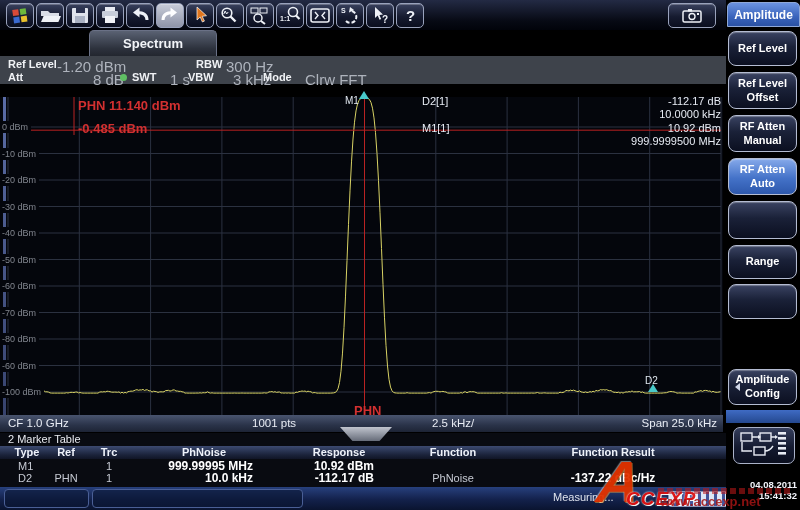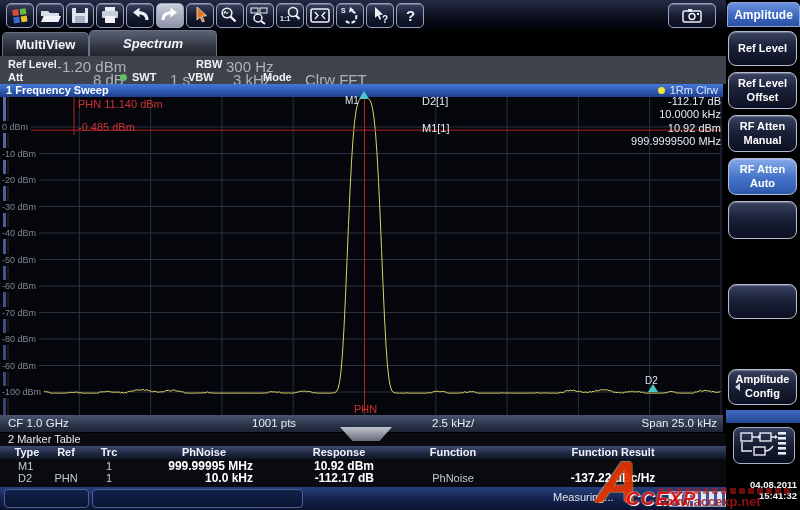--- a/index.html
+++ b/index.html
@@ -25,21 +25,21 @@
   .sv{position:absolute;font-size:15px;color:#aeb3bc;white-space:nowrap;}
   .dot{position:absolute;width:7px;height:7px;border-radius:50%;}
   
   #w1title{position:absolute;left:0;top:84px;width:723px;height:13px;
            background:linear-gradient(#4478d8,#2c56ab 60%,#1e3f8e);
            color:#fff;font-size:11px;font-weight:bold;line-height:13px;}
   #plot{position:absolute;left:0;top:97px;width:723px;height:318px;background:#04060c;overflow:visible;}
   #plot svg{position:absolute;left:0;top:0;overflow:visible;}
   .yl{position:absolute;left:2px;font-size:9px;color:#82868f;background:#04060c;
       padding:0 3px 0 0;line-height:12px;}
-  .redtxt{position:absolute;font-size:11px;color:#d23030;white-space:nowrap;}
+  .redtxt{position:absolute;font-size:13px;color:#d23030;white-space:nowrap;font-weight:bold;}
   .ro{position:absolute;font-size:11px;color:#e7ebf3;white-space:nowrap;}
   .rov{position:absolute;right:2px;font-size:11px;color:#e7ebf3;white-space:nowrap;text-align:right;}
   .mlab{position:absolute;font-size:10px;color:#dfe6ee;}
   .tri-up{position:absolute;width:0;height:0;border-left:5px solid transparent;
           border-right:5px solid transparent;border-bottom:8px solid #49c9c9;}
   #w1footer{position:absolute;left:0;top:415px;width:723px;height:17px;
             background:linear-gradient(#49546f,#2a3349 60%,#1d2435);
             color:#e8ecf4;font-size:11.5px;line-height:17px;}
   #w1footer span{position:absolute;white-space:nowrap;}
   #draghandle{position:absolute;left:340px;top:427px;width:52px;height:14px;z-index:30;
@@ -200,49 +200,41 @@
       <svg width="46" height="23" viewBox="0 0 46 23">
           <rect x="19" y="5" width="4" height="2.5" fill="#eef1f7"></rect>
           <rect x="14" y="7" width="18" height="11" rx="1.5" fill="none" stroke="#eef1f7" stroke-width="1.5"></rect>
           <circle cx="23" cy="12.5" r="3" fill="none" stroke="#eef1f7" stroke-width="1.4"></circle>
           <rect x="28" y="9" width="2" height="2" fill="#eef1f7"></rect>
         </svg>
     </div>
   </div>
 
   <div id="tabrow">
-    <div class="tab" style="left:2px;width:85px;height:23px;background:linear-gradient(#4a5161,#252a34 70%,#1b1f28);">
-        <span>MultiView</span>
-      </div>
-    <div class="tab" style="left:89px;width:126px;height:25px;background:linear-gradient(#5a6273,#2d323d 70%,#22262f);font-style:italic;">
+    <div class="tab" style="left:89px;width:126px;height:25px;background:linear-gradient(#5a6273,#2d323d 70%,#22262f);">
         <span>Spectrum</span>
       </div>
   </div>
 
   <div id="settings">
     <span class="sk" style="left:8px;top:2px">Ref Level</span>
     <span class="sv" style="left:57px;top:2px">-1.20 dBm</span>
     <span class="sk" style="left:196px;top:2px">RBW</span>
     <span class="sv" style="left:226px;top:2px">300 Hz</span>
     <span class="sk" style="left:8px;top:15px">Att</span>
     <span class="sv" style="left:93px;top:15px">8 dB</span>
     <span class="dot" style="left:120px;top:18px;background:#5fbf63"></span>
     <span class="sk" style="left:132px;top:15px">SWT</span>
     <span class="sv" style="left:170px;top:15px">1 s</span>
     <span class="sk" style="left:188px;top:15px">VBW</span>
     <span class="sv" style="left:233px;top:15px">3 kHz</span>
     <span class="sk" style="left:263px;top:15px">Mode</span>
     <span class="sv" style="left:305px;top:15px">Clrw FFT</span>
   </div>
 
-  <div id="w1title">
-    <span style="position:absolute;left:6px">1 Frequency Sweep</span>
-    <span class="dot" style="right:58px;top:3px;background:#f4e33a;position:absolute"></span>
-    <span style="position:absolute;right:5px;font-weight:normal;color:#dfe8ff">1Rm Clrw</span>
-  </div>
 
   <div id="plot">
     <svg id="plot-svg" width="723" height="318">
         <line x1="8" y1="0" x2="8" y2="318" stroke="#2b3140" stroke-width="1"></line>
         <line x1="79.3" y1="0" x2="79.3" y2="318" stroke="#2b3140" stroke-width="1"></line>
         <line x1="150.6" y1="0" x2="150.6" y2="318" stroke="#2b3140" stroke-width="1"></line>
         <line x1="221.9" y1="0" x2="221.9" y2="318" stroke="#2b3140" stroke-width="1"></line>
         <line x1="293.2" y1="0" x2="293.2" y2="318" stroke="#2b3140" stroke-width="1"></line>
         <line x1="364.5" y1="0" x2="364.5" y2="318" stroke="#2b3140" stroke-width="1"></line>
         <line x1="435.8" y1="0" x2="435.8" y2="318" stroke="#2b3140" stroke-width="1"></line>
@@ -356,20 +348,23 @@
       </div>
     <div class="softkey active" style="top:158px;height:37px">
         <span>RF Atten Auto</span>
       </div>
     <div class="softkey" style="top:115px;height:37px">
         <span>RF Atten Manual</span>
       </div>
     <div class="softkey" style="top:201px;height:38px">
         <span></span>
       </div>
+    <div class="softkey" style="top:245px;height:34px">
+        <span>Range</span>
+      </div>
     <div class="softkey" style="top:284px;height:35px">
         <span></span>
       </div>
     <div class="softkey has-sub" style="top:369px;height:36px">
         <span>Amplitude Config</span>
       </div>
     <div id="bluebar"></div>
     <div id="diagbtn">
       <svg width="58" height="33" viewBox="0 0 58 33">
         <rect x="7" y="5" width="11" height="8" fill="none" stroke="#e8ecf4" stroke-width="1.4"></rect>

